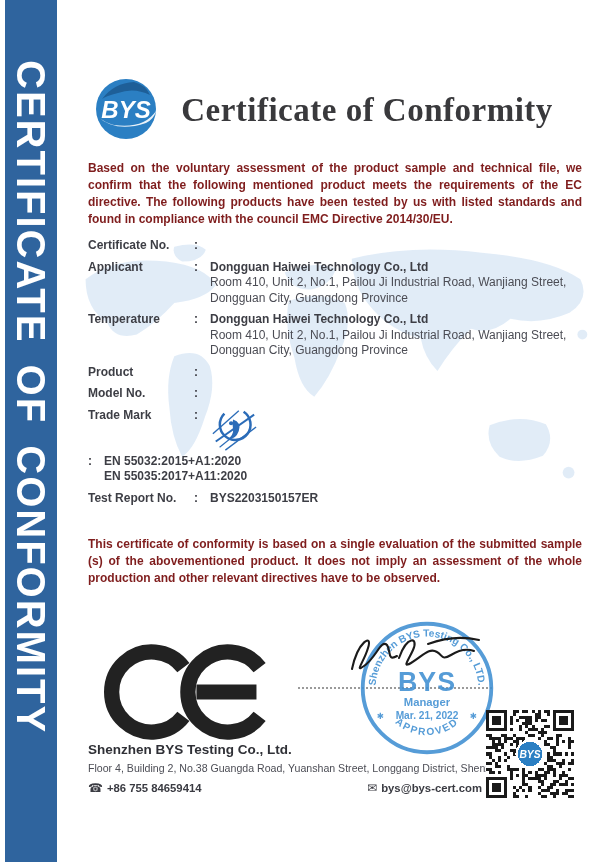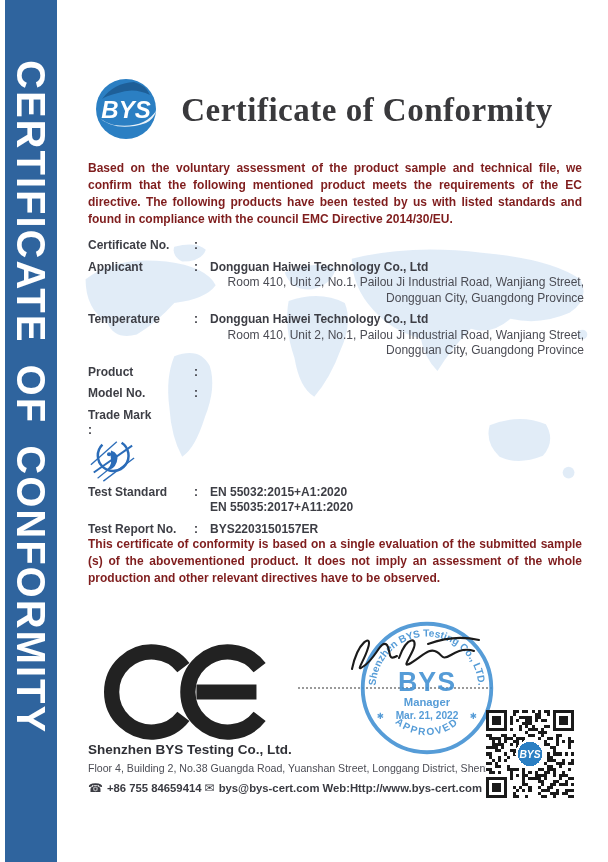--- a/index.html
+++ b/index.html
@@ -35,23 +35,23 @@
 
   
   .map{position:absolute;left:56px;top:238px;width:552px;height:270px;opacity:.55;pointer-events:none;}
 
   
   .details{position:absolute;left:88px;top:238px;width:496px;}
   .row{display:flex;font-size:12px;line-height:15.5px;margin-bottom:6px;}
   .lbl{width:106px;font-weight:bold;flex:none;}
   .colon{width:16px;font-weight:bold;flex:none;}
   .val{flex:1;font-weight:bold;}
-  .addr{font-weight:normal;color:#4b4c54;text-align:right;}
+  .addr{font-weight:normal;color:#4b4c54;}
   .tm-logo{width:48px;height:46px;margin-top:-2px;display:block;}
-  .row-tm{margin-bottom:2px;flex-direction:column;}
+  .row-tm{margin-bottom:2px;}
 
   
   .ce{position:absolute;left:104px;top:642px;width:162px;height:100px;}
   .dotted{position:absolute;left:298px;top:687px;width:194px;border-top:2px dotted #9a9a9a;}
   .stamp{position:absolute;left:352px;top:613px;width:150px;height:150px;opacity:.88;}
   .signature{position:absolute;left:346px;top:627px;width:140px;height:54px;}
 
   
   .footer{position:absolute;left:88px;top:742px;width:394px;}
   .company{font-size:13.5px;font-weight:bold;color:#2f3036;}
@@ -145,21 +145,20 @@
             <path d="M16 45 L48 21" stroke-width="1.4"></path>
             <path d="M10 42 L20 34" stroke-width="1.2"></path>
           </g>
           <path fill="#2b6cb8" d="M24 13 q9 3 6 12 q-3 9 -12 9 q7 -5 6 -11 q-1 -6 0 -10 z"></path>
           <circle cx="22" cy="17" r="2.2" fill="#2b6cb8"></circle>
         </svg>
       </div>
     </div>
 
     <div class="row">
-      <div class="lbl">Test Standard</div>
       <div class="colon">:</div>
       <div class="val">
         <div>EN 55032:2015+A1:2020</div>
         <div>EN 55035:2017+A11:2020</div>
       </div>
     </div>
 
     <div class="row">
       <div class="lbl">Test Report No.</div>
       <div class="colon">:</div>
@@ -218,23 +217,20 @@
     <div class="company">Shenzhen BYS Testing Co., Ltd.</div>
     <div class="f-addr">Floor 4, Building 2, No.38 Guangda Road, Yuanshan Street, Longgang District, Shenzhen, China.</div>
     <div class="contacts">
       <div class="c-item">
         <span class="c-icon">☎</span>
         <span>+86 755 84659414</span>
       </div>
       <div class="c-item">
         <span class="c-icon">✉</span>
         <span>bys@bys-cert.com</span>
-      </div>
-      <div class="c-item">
-        <span>Web:Http://www.bys-cert.com</span>
       </div>
     </div>
   </div>
 
   <div class="qr">
     <svg width="88" height="88" viewBox="0 0 29 29" shape-rendering="crispEdges">
       <rect x="0" y="0" width="29" height="29" fill="#ffffff"></rect>
       <g id="qr-modules" fill="#1a1a1a">
           <rect x="9" y="0" width="1" height="1"></rect>
           <rect x="10" y="0" width="1" height="1"></rect>

